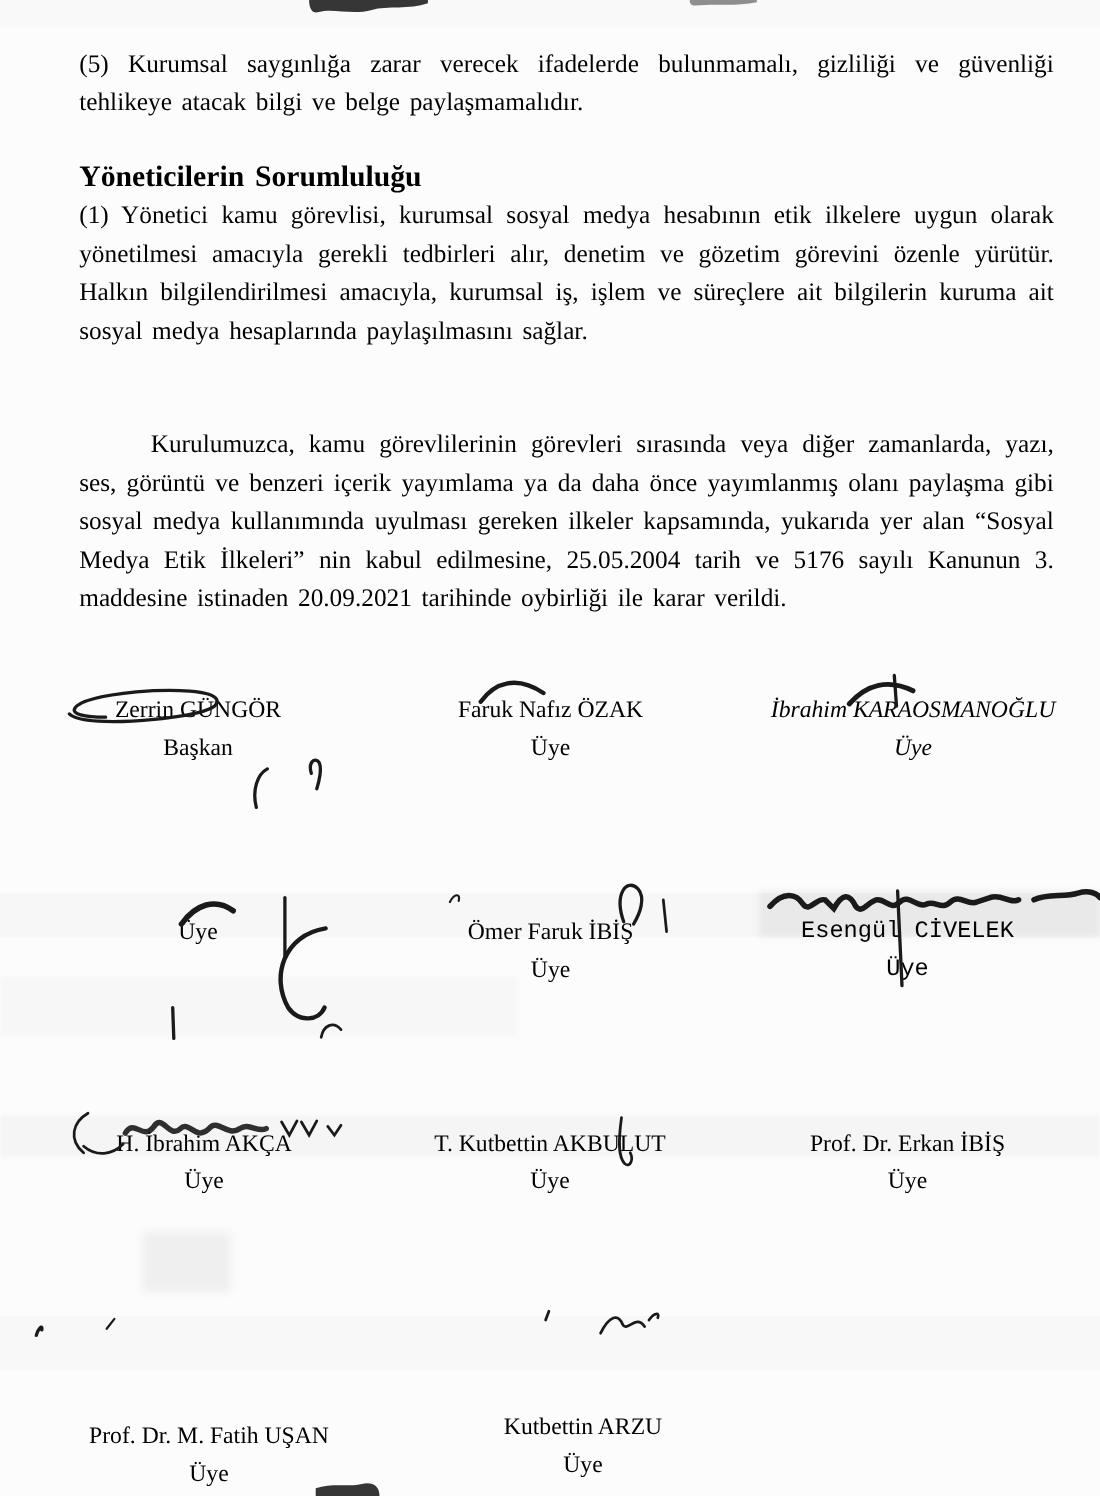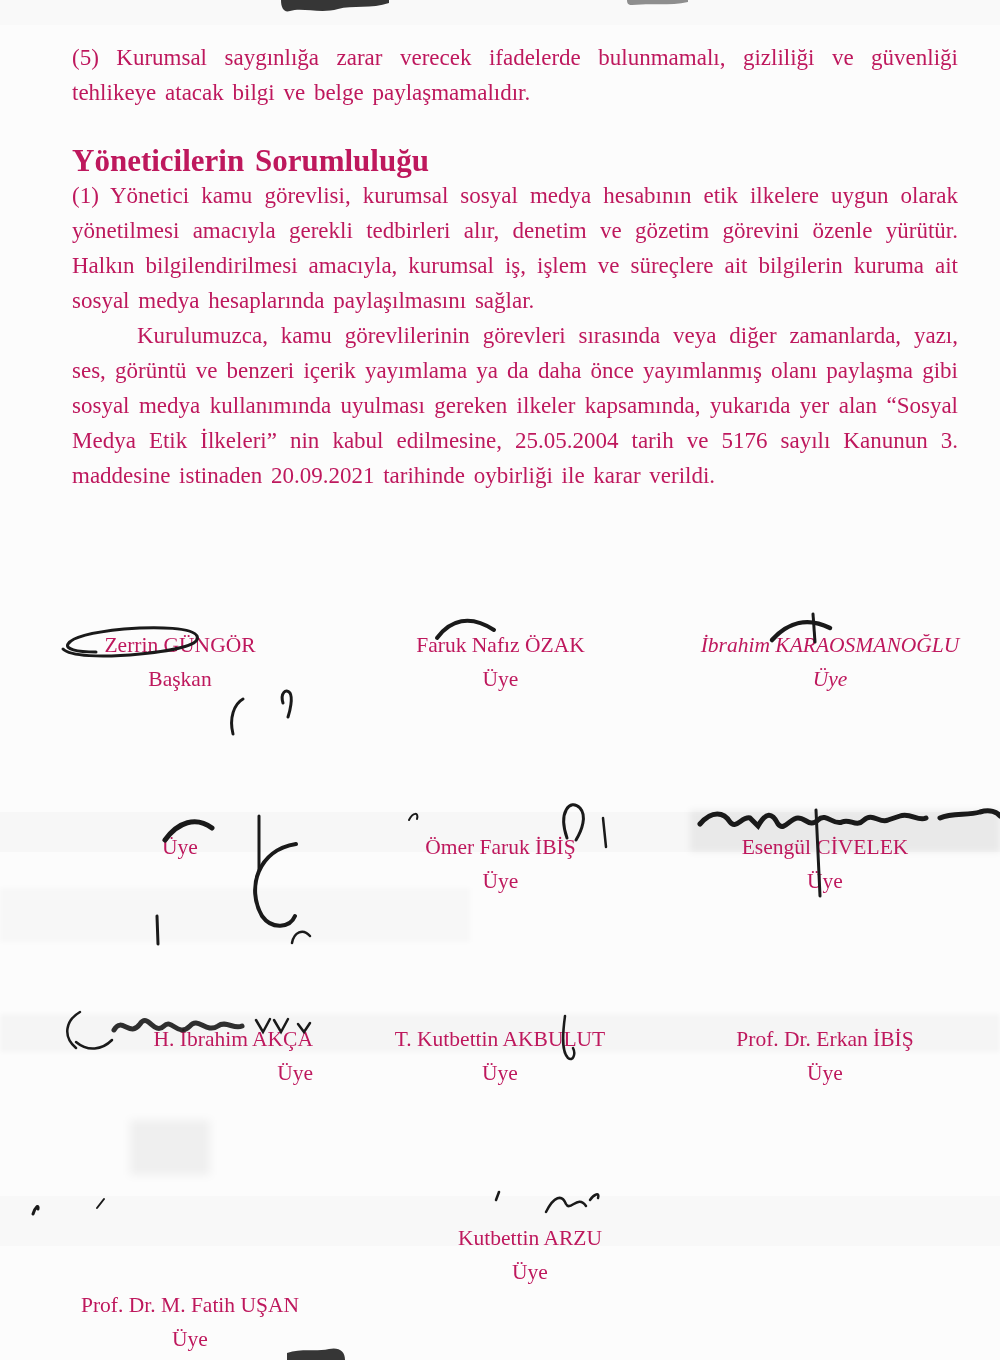--- a/index.html
+++ b/index.html
@@ -1,39 +1,39 @@
 <!DOCTYPE html>
 <html><head>
 <meta charset="utf-8">
 <style>
   html,body{margin:0;padding:0;background:#888;}
   .page{
     position:relative;
     width:1000px;height:1360px;
     background:#fcfcfc;
     font-family:"Liberation Serif", serif;
-    color:#be185d;
+    color:#000000;
     overflow:hidden;
     margin:0 auto;
   }
   .textblock{
     position:absolute;
     left:72px; top:40px; width:886px;
     font-size:23px; line-height:35px;
     text-align:justify;
     word-spacing:3px;
   }
   .para{margin:0;}
   .para-5{margin-bottom:33px;}
   .section-heading{
     font-weight:bold;
-    font-size:31px; line-height:35px;
+    font-size:27px; line-height:35px;
     margin:0;
   }
-  .para-1{}
+  .para-1{margin-bottom:68px;}
   .para-decision{text-indent:65px;}
   .sigblock{
     position:absolute;
     text-align:center;
     font-size:21.5px; line-height:34px;
     white-space:nowrap;
   }
   .sig-name{display:block;}
   .sig-title{display:block;}
   
@@ -83,43 +83,43 @@
     <span class="sig-title">Üye</span>
   </div>
 
   <div class="sigblock" style="left:55px;top:830px;width:250px;">
     <span class="sig-title">Üye</span>
   </div>
   <div class="sigblock" style="left:378px;top:830px;width:245px;">
     <span class="sig-name">Ömer Faruk İBİŞ</span>
     <span class="sig-title">Üye</span>
   </div>
-  <div class="sigblock" style="left:700px;top:830px;width:250px;">
+  <div class="sigblock" style="left:700px;top:830px;width:250px;font-family:Liberation Mono, monospace;">
     <span class="sig-name">Esengül CİVELEK</span>
     <span class="sig-title">Üye</span>
   </div>
 
-  <div class="sigblock" style="left:58px;top:1022px;width:255px;text-align:right;">
+  <div class="sigblock" style="left:58px;top:1022px;width:255px;">
     <span class="sig-name">H. İbrahim AKÇA</span>
     <span class="sig-title">Üye</span>
   </div>
   <div class="sigblock" style="left:375px;top:1022px;width:250px;">
     <span class="sig-name">T. Kutbettin AKBULUT</span>
     <span class="sig-title">Üye</span>
   </div>
   <div class="sigblock" style="left:700px;top:1022px;width:250px;">
     <span class="sig-name">Prof. Dr. Erkan İBİŞ</span>
     <span class="sig-title">Üye</span>
   </div>
 
   <div class="sigblock" style="left:60px;top:1288px;width:260px;">
     <span class="sig-name">Prof. Dr. M. Fatih UŞAN</span>
     <span class="sig-title">Üye</span>
   </div>
-  <div class="sigblock" style="left:400px;top:1221px;width:260px;">
+  <div class="sigblock" style="left:400px;top:1280px;width:260px;">
     <span class="sig-name">Kutbettin ARZU</span>
     <span class="sig-title">Üye</span>
   </div>
 
   <svg class="ink-overlay" viewBox="0 0 1000 1360" xmlns="http://www.w3.org/2000/svg">
 
     <g fill="#202020" stroke="none" opacity="0.9">
       <path d="M281 0 L389 0 L389 3 C372 9 352 5 338 9 C320 14 302 7 290 11 C284 13 281 8 281 0 Z"></path>
       <path d="M627 0 L688 0 L688 2 C670 6 650 3 632 5 C628 5 627 3 627 0 Z" opacity="0.55"></path>
     </g>

